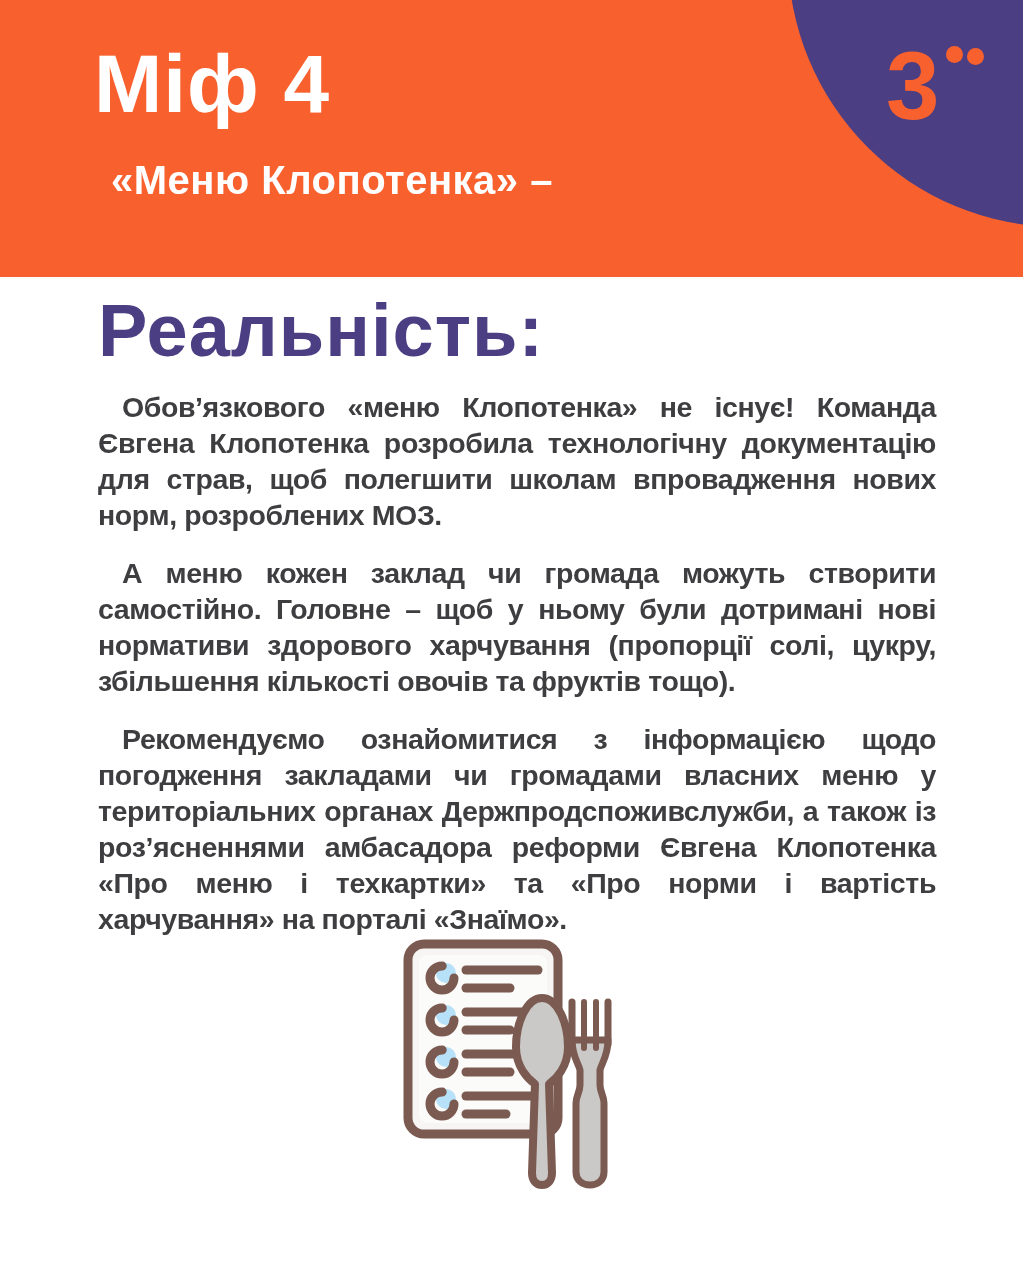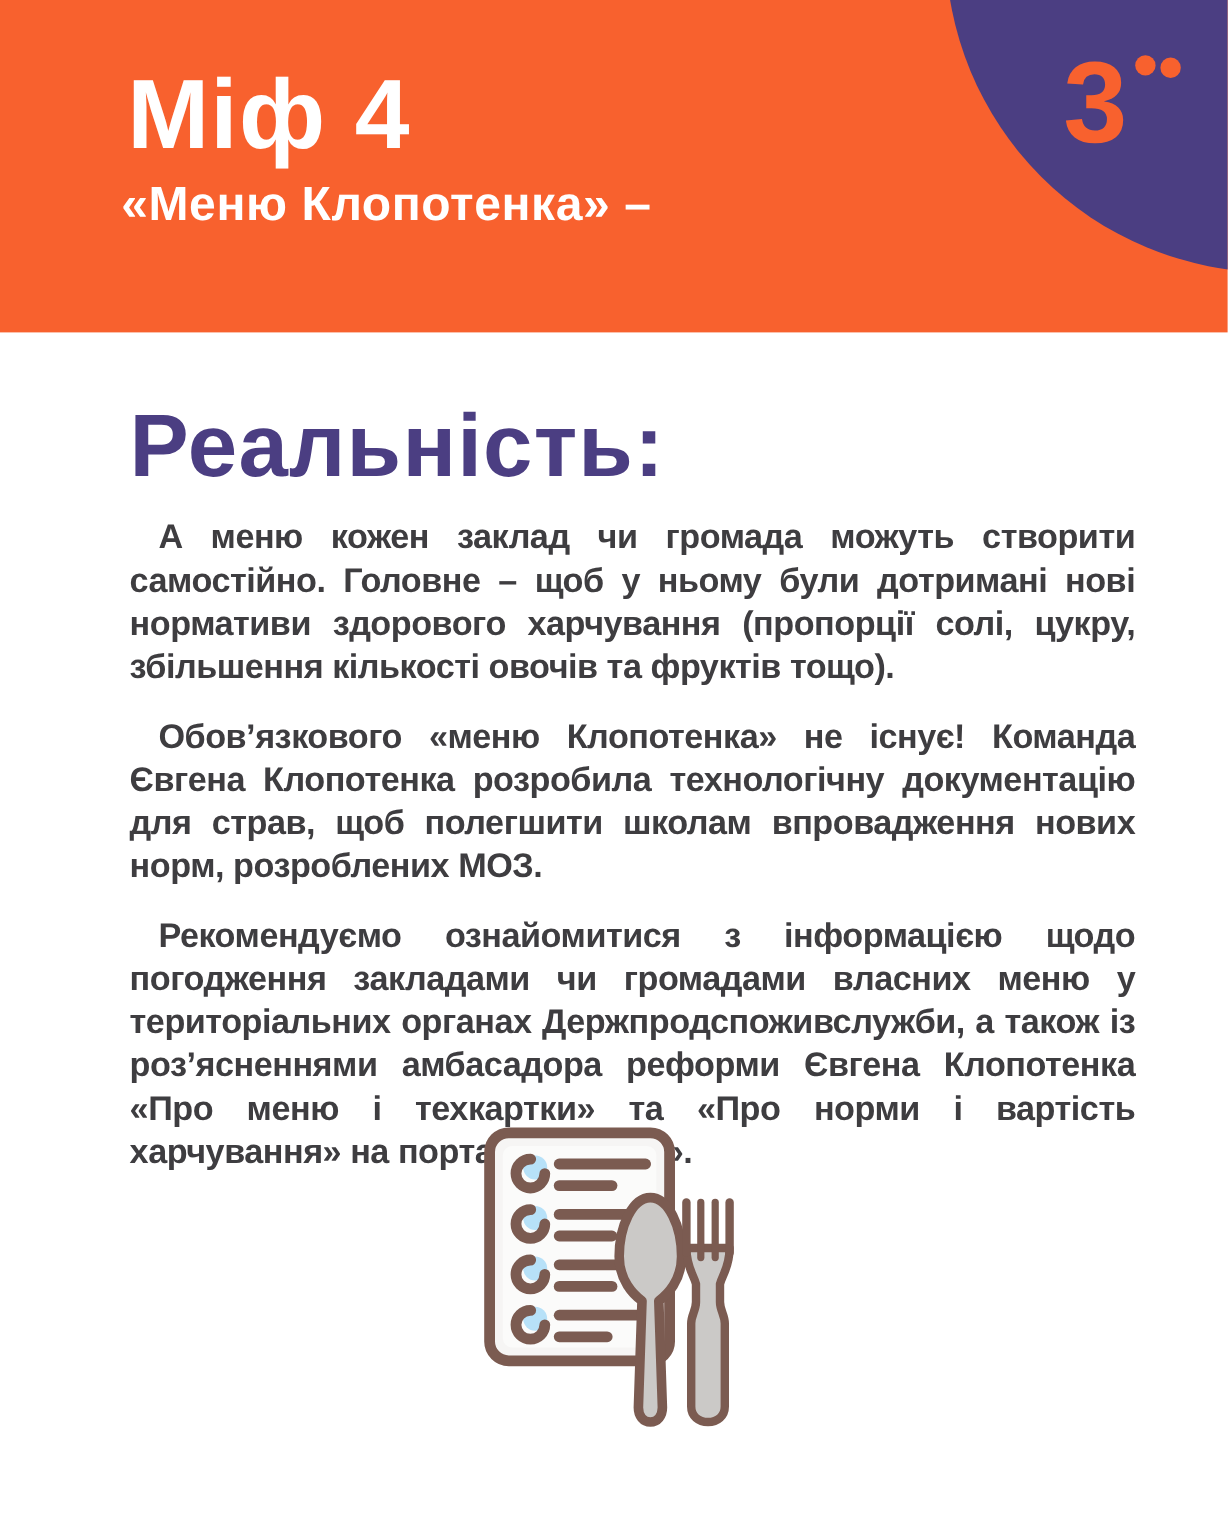--- a/index.html
+++ b/index.html
@@ -35,35 +35,34 @@
     width: 17px; height: 17px; border-radius: 50%;
     background: #F8612E;
   }
   .badge-dot.d1 { left: 946px; top: 46px; }
   .badge-dot.d2 { left: 967px; top: 48px; }
 
   .hero-title {
     position: absolute; left: 94px; top: 36px;
     font-size: 82px; font-weight: bold; line-height: 1.18;
     color: #ffffff; letter-spacing: 1px;
-    margin: 12px;
+    margin: 0;
     text-align: center;
   }
   .hero-subtitle {
     position: absolute; left: 95px; top: 141px;
     font-size: 40px; font-weight: bold; line-height: 47px;
     color: #ffffff; letter-spacing: 0.5px;
-    margin: 6px;
+    margin: 16px;
   }
 
   
   .main {
-    position: absolute; left: 108px; top: 288px;
+    position: absolute; left: 98px; top: 288px;
     width: 838px;
-    margin-top: 41px;
   }
   .main-heading {
     margin: 0 0 16px 0;
     font-size: 74px; font-weight: bold; line-height: 1.15;
     letter-spacing: 1px;
     color: #4B3E82;
   }
   .body-par {
     margin: 0 0 22px 0;
     font-size: 28.5px; font-weight: bold; line-height: 36px;
@@ -90,22 +89,22 @@
   <span class="badge-dot d2"></span>
 
   <h1 class="hero-title">Міф 4</h1>
   <h2 class="hero-subtitle">
     <span>«Меню Клопотенка» –</span><br>
   </h2>
 </header>
 
 <main class="main">
   <h2 class="main-heading">Реальність:</h2>
+  <p class="body-par">Обов’язкового «меню Клопотенка» не існує! Команда Євгена Клопотенка розробила технологічну документацію для страв, щоб полегшити школам впровадження нових норм, розроблених МОЗ.</p>
   <p class="body-par">А меню кожен заклад чи громада можуть створити самостійно. Головне – щоб у ньому були дотримані нові нормативи здорового харчування (пропорції солі, цукру, збільшення кількості овочів та фруктів тощо).</p>
-  <p class="body-par">Обов’язкового «меню Клопотенка» не існує! Команда Євгена Клопотенка розробила технологічну документацію для страв, щоб полегшити школам впровадження нових норм, розроблених МОЗ.</p>
   <p class="body-par">Рекомендуємо ознайомитися з інформацією щодо погодження закладами чи громадами власних меню у територіальних органах Держпродспоживслужби, а також із роз’ясненнями амбасадора реформи Євгена Клопотенка «Про меню і техкартки» та «Про норми і вартість харчування» на порталі «Знаїмо».</p>
 </main>
 
 <div class="icon-wrap">
   <svg width="220" height="270" viewBox="0 0 220 270">
 
     <g>
       <rect x="6" y="8" width="150" height="190" rx="16" fill="#F6F5F4" stroke="#7B5B51" stroke-width="9"></rect>
       <rect x="17" y="19" width="128" height="168" rx="8" fill="#FBFBFA"></rect>
 

